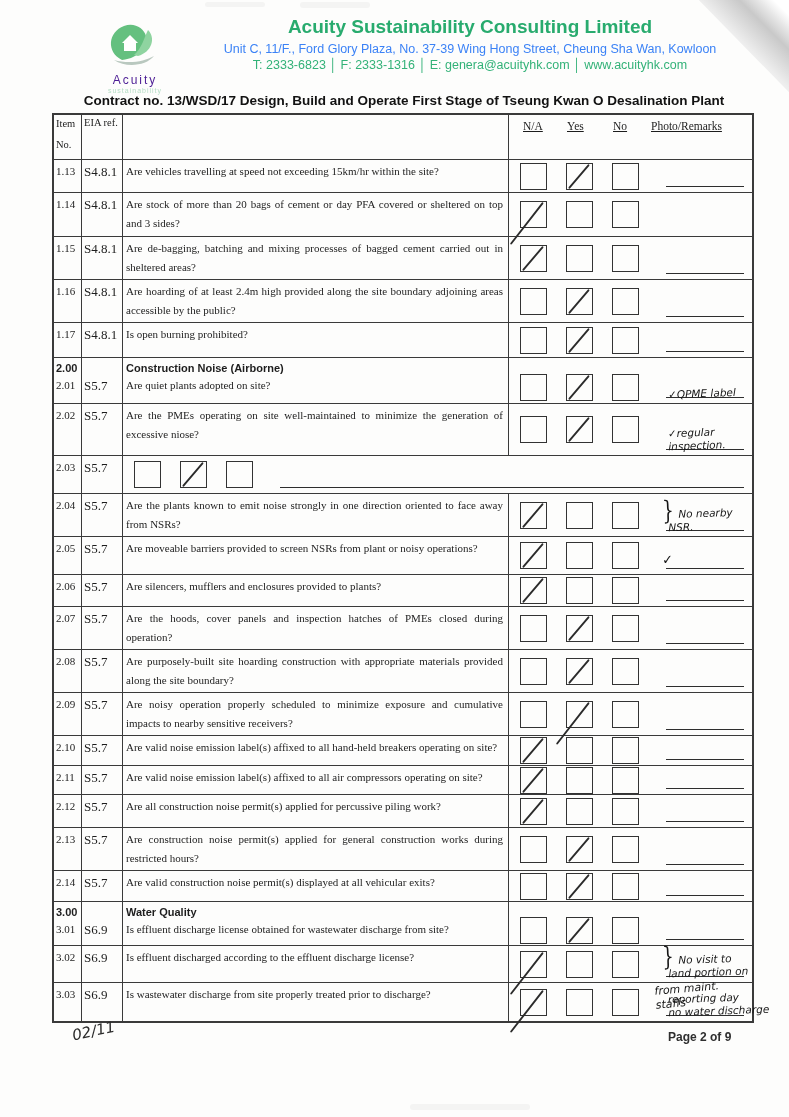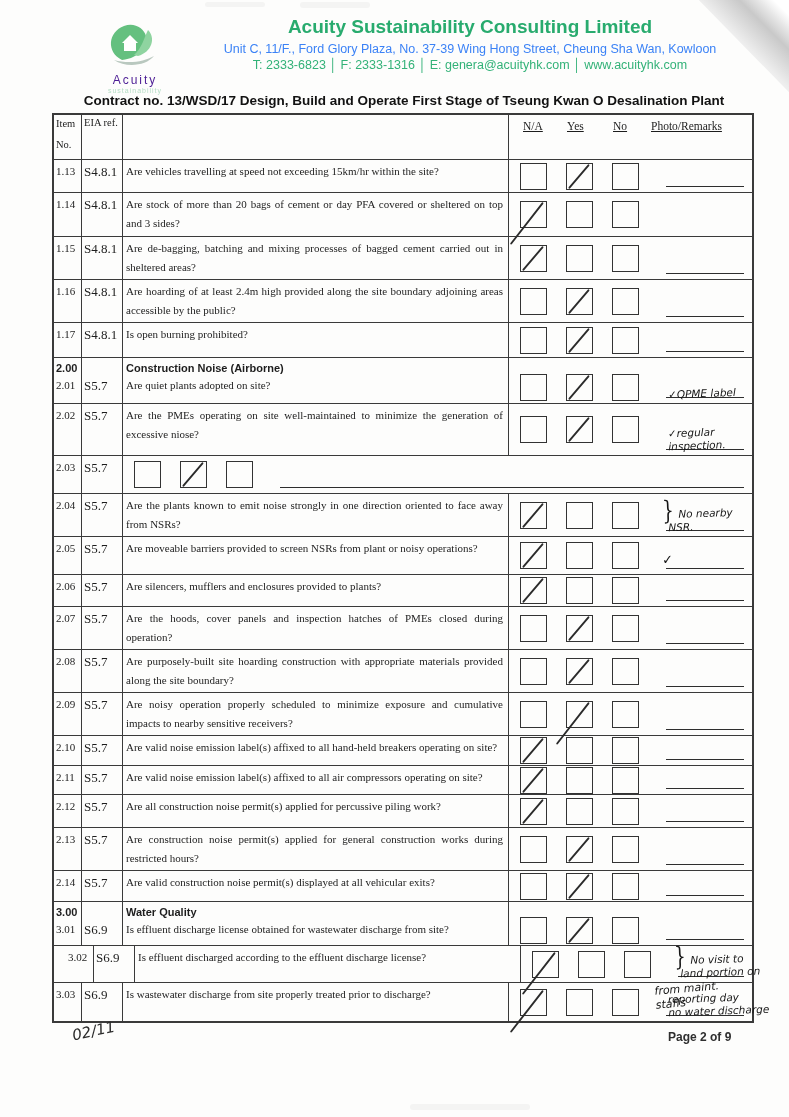--- a/index.html
+++ b/index.html
@@ -615,21 +615,21 @@
                   <path d="M4 23 L21 3"></path>
                 </svg>
               </span>
               <span class="cb"></span>
               <div class="rem">
                 <div class="uline"></div>
               </div>
             </div>
           </div>
         </div>
-        <div class="trow" style="min-height: 37px; padding-left: 12px;">
+        <div class="trow" style="min-height: 37px;">
           <div class="c c-item">
             <div class="ino">3.02</div>
           </div>
           <div class="c c-eia">
             <div class="eia">S6.9</div>
           </div>
           <div class="c c-q">
             <div class="qt">Is effluent discharged according to the effluent discharge license?</div>
           </div>
           <div class="c c-chk">

